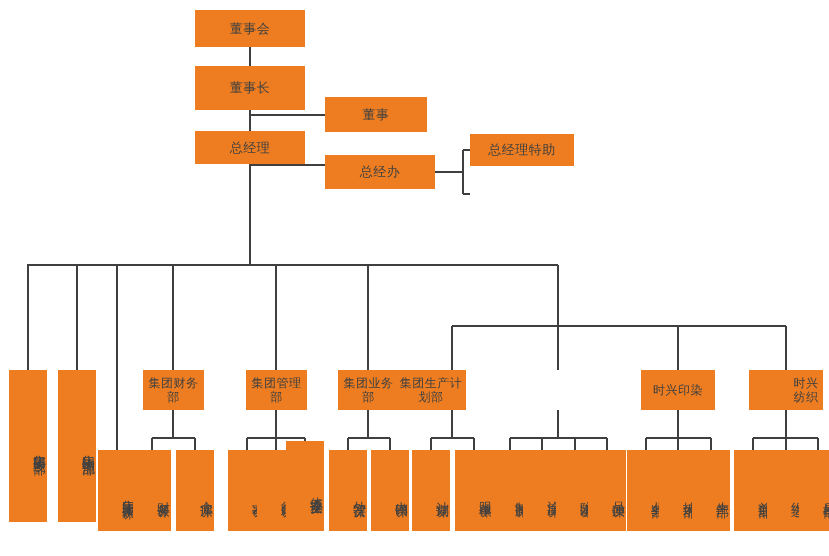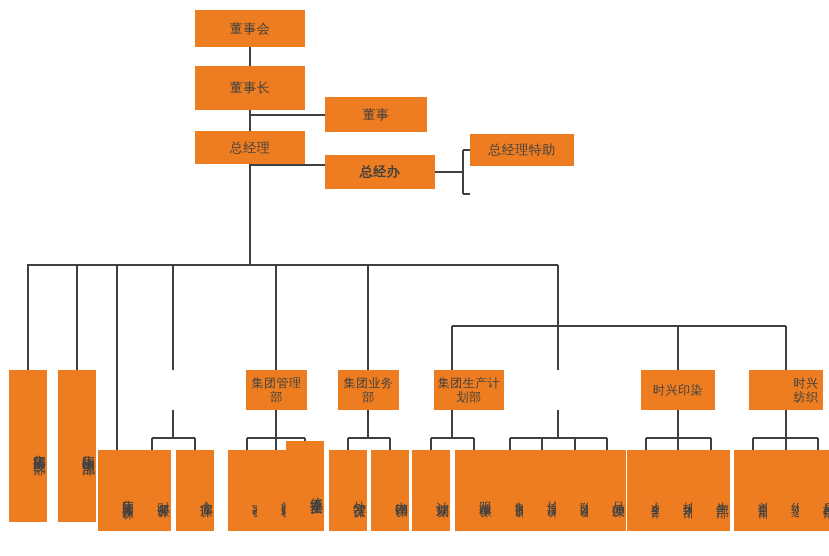--- a/index.html
+++ b/index.html
@@ -133,37 +133,38 @@
   </svg>
 
   <div class="node h" style="left:195px;top:10px;width:110px;height:37px;">董事会</div>
 
   <div class="node h" style="left:195px;top:66px;width:110px;height:44px;">董事长</div>
 
   <div class="node h" style="left:325px;top:97px;width:102px;height:35px;">董事</div>
 
   <div class="node h" style="left:195px;top:131px;width:110px;height:33px;font-family:Liberation Serif, serif;">总经理</div>
 
-  <div class="node h" style="left:325px;top:155px;width:110px;height:34px;font-weight:bold;">总经办</div>
+  <div class="node h" style="left:325px;top:155px;width:110px;height:34px;">总经办</div>
 
   <div class="node h" style="left:470px;top:134px;width:104px;height:32px;">总经理特助</div>
 
 
   <div class="node v" style="left:9px;top:370px;width:38px;height:152px;">集团研发部</div>
 
   <div class="node v" style="left:58px;top:370px;width:38px;height:152px;">集团物流部</div>
 
   <div class="node v" style="left:98px;top:450px;width:38px;height:81px;">集团采购课</div>
 
+  <div class="node h small" style="left:143px;top:370px;width:61px;height:40px;">集团财务部</div>
 
   <div class="node h small" style="left:246px;top:370px;width:61px;height:40px;">集团管理部</div>
 
   <div class="node h small" style="left:338px;top:370px;width:61px;height:40px;">集团业务部</div>
 
-  <div class="node h small" style="left:434px;top:370px;width:70px;height:40px;">集团生产计划部</div>
+  <div class="node h small" style="left:396px;top:370px;width:70px;height:40px;">集团生产计划部</div>
 
 
   <div class="node h small" style="left:641px;top:370px;width:74px;height:40px;">时兴印染</div>
 
   <div class="node h small" style="left:749px;top:370px;width:74px;height:40px;padding-left:40px;">时兴纺织</div>
 
   <div class="node v" style="left:133px;top:450px;width:38px;height:81px;">财务课</div>
   <div class="node v" style="left:176px;top:450px;width:38px;height:81px;">仓库课</div>
 
   <div class="node v" style="left:228px;top:450px;width:38px;height:81px;">人事课</div>

